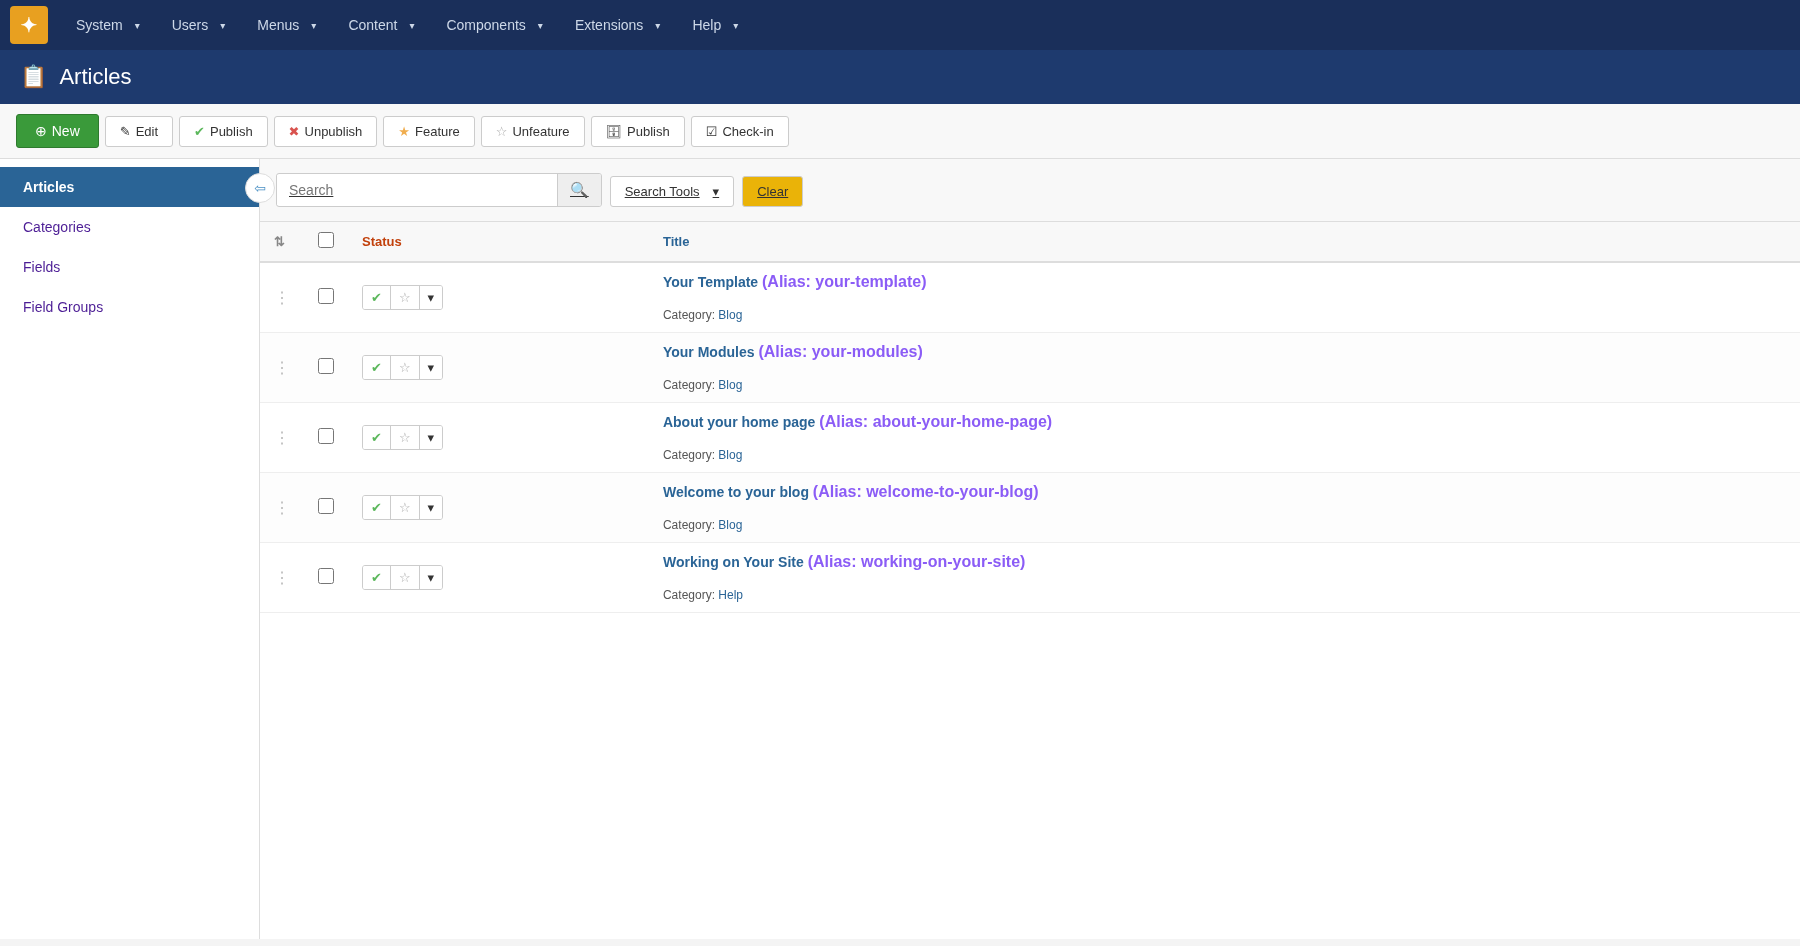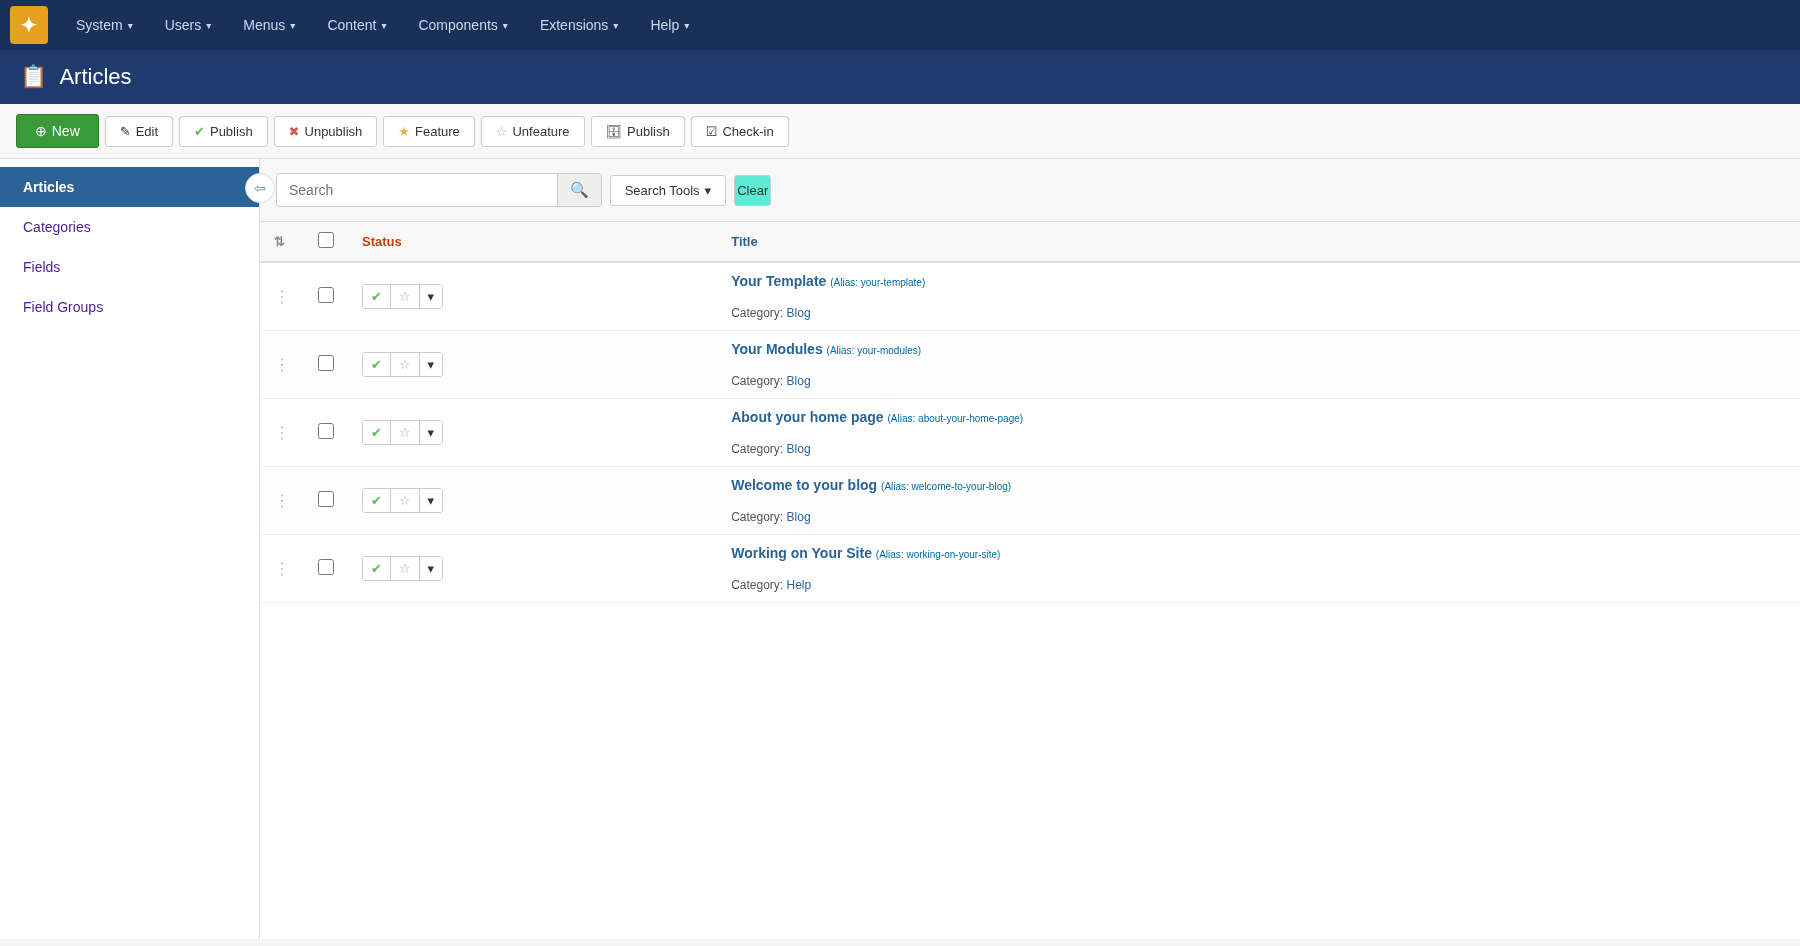--- a/index.html
+++ b/index.html
@@ -34,21 +34,21 @@
       gap: 4px;
     }
     .nav-item {
       color: #cdd8e8;
       padding: 8px 14px;
       cursor: pointer;
       border-radius: 3px;
       font-size: 14px;
       display: flex;
       align-items: center;
-      gap: 5px;
+      gap: 12px;
       white-space: nowrap;
       justify-content: flex-end;
     }
     .nav-arrow { font-size: 10px; }
 
     
     .page-header {
       background: #1e3a6e;
       padding: 14px 20px;
       display: flex;
@@ -151,22 +151,23 @@
       background: white;
       overflow: auto;
     }
 
     
     .search-bar {
       padding: 14px 16px;
       background: #f8f8f8;
       border-bottom: 1px solid #ddd;
       display: flex;
-      align-items: center;
+      align-items: flex-end;
       gap: 8px;
+      text-decoration: underline;
     }
     .search-input-wrap {
       display: flex;
       align-items: center;
       border: 1px solid #ccc;
       border-radius: 3px;
       background: white;
       overflow: hidden;
     }
     .search-input {
@@ -182,37 +183,37 @@
       border: none;
       border-left: 1px solid #ccc;
       padding: 7px 12px;
       cursor: pointer;
       font-size: 15px;
       color: #555;
     }
     .search-tools-btn {
       display: inline-flex;
       align-items: center;
+      gap: 13px;
+      padding: 7px 14px;
+      border: 1px solid #ccc;
+      border-radius: 3px;
+      background: white;
+      cursor: pointer;
+      font-size: 13px;
+      color: #333;
+    }
+    .clear-btn {
+      display: inline-flex;
+      align-items: center;
       gap: 5px;
       padding: 7px 14px;
       border: 1px solid #ccc;
       border-radius: 3px;
-      background: white;
-      cursor: pointer;
-      font-size: 13px;
-      color: #333;
-    }
-    .clear-btn {
-      display: inline-flex;
-      align-items: center;
-      gap: 5px;
-      padding: 7px 2px;
-      border: 1px solid #ccc;
-      border-radius: 3px;
-      background: #5eead4;
+      background: #eab308;
       cursor: pointer;
       font-size: 13px;
       color: #333;
     }
 
     
     .articles-table {
       width: 100%;
       border-collapse: collapse;
     }
@@ -261,23 +262,23 @@
     .status-btn .check { color: #5cb85c; }
     .status-btn .star { color: #aaa; }
 
     .article-title-link {
       color: #2a6496;
       text-decoration: none;
       font-weight: bold;
       font-size: 14px;
     }
     .article-alias {
-      color: #0369a1;
-      font-weight: normal;
-      font-size: 10px;
+      color: #8b5cf6;
+      font-weight: bold;
+      font-size: 16px;
     }
     .article-category {
       font-size: 12px;
       color: #555;
       margin-top: 17px;
     }
     .article-category a {
       color: #2a6496;
       text-decoration: none;
     }

